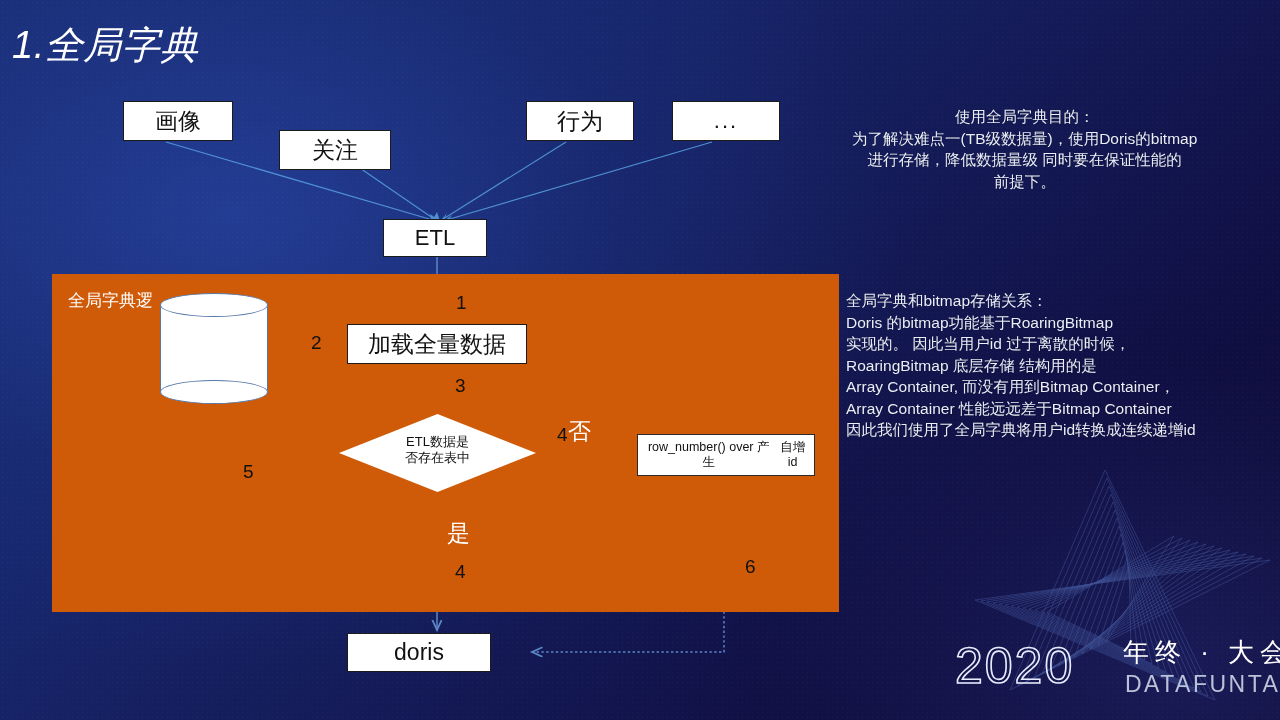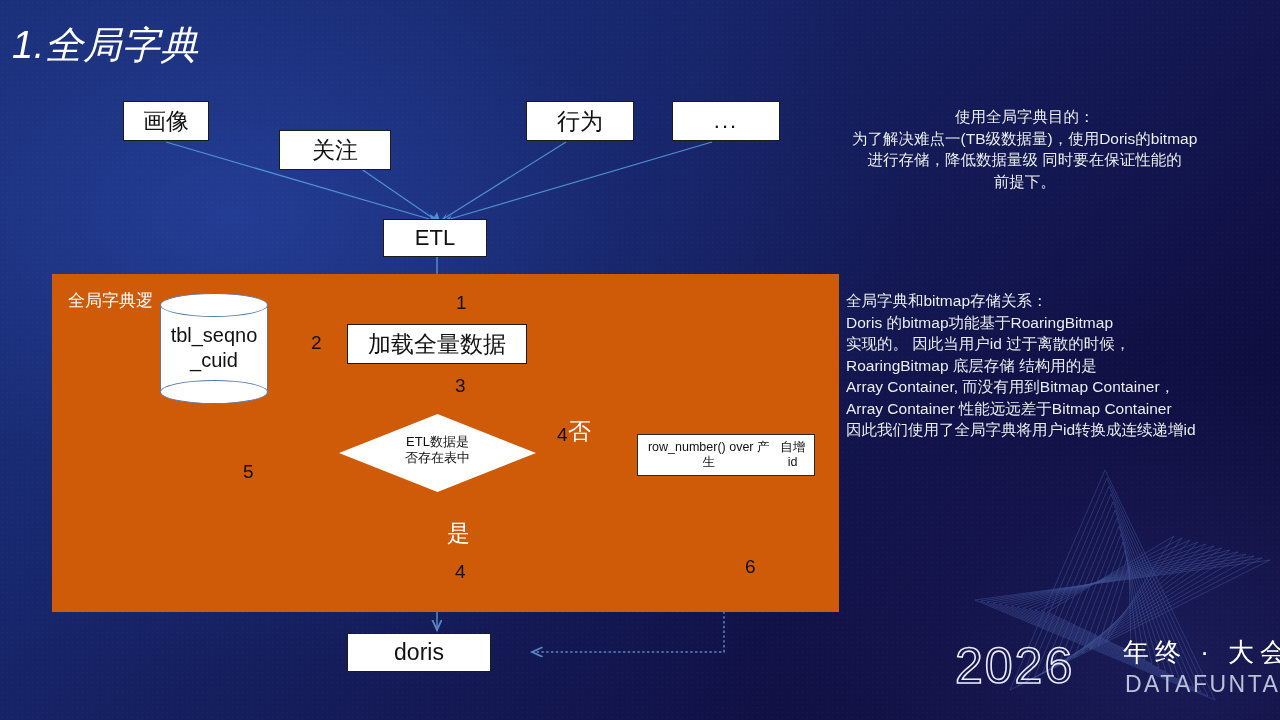--- a/index.html
+++ b/index.html
@@ -31,21 +31,21 @@
   }
 
   .wbox{
     position:absolute;background:#ffffff;border:1.6px solid #1b1b1b;
     color:#111111;display:flex;align-items:center;justify-content:center;
     text-align:center;box-sizing:border-box;
   }
   .wbox.thin{border:1.4px solid #2a2a2a;}
   .topbox{height:40px;font-size:23px;}
 
-  #box-huaxiang{left:123px;top:101px;width:86px;}
+  #box-huaxiang{left:123px;top:101px;width:110px;}
   #box-guanzhu{left:279px;top:101px;width:112px;margin-top:29px;}
   #box-xingwei{left:526px;top:101px;width:108px;}
   #box-dots{left:672px;top:101px;width:108px;font-size:22px;letter-spacing:2px;}
 
   #box-etl{left:383px;top:219px;width:104px;height:38px;font-size:22px;}
   #box-load{left:347px;top:324px;width:180px;height:40px;font-size:23px;}
   #box-doris{left:347px;top:633px;width:144px;height:39px;font-size:23px;}
   #box-rownum{
     left:637px;top:434px;width:178px;height:42px;font-size:12.5px;line-height:15px;
     flex-direction:row;padding:2px 4px;
@@ -199,24 +199,20 @@
 
   <div class="wbox" id="box-etl">ETL</div>
 
   <div id="orange-panel"></div>
   <div id="panel-label">全局字典逻</div>
 
   <div id="cyl">
     <div class="body"></div>
     <div class="bot"></div>
     <div class="top"></div>
-    <div class="cap-label">
-      <div>tbl_seqno</div>
-      <div>_cuid</div>
-    </div>
   </div>
 
   <div class="wbox" id="box-load">加载全量数据</div>
 
   <div id="diamond">
     <div class="shape"></div>
     <div class="lbl">
       <div>ETL数据是</div>
       <div>否存在表中</div>
     </div>
@@ -245,18 +241,18 @@
 前提下。</div>
   <div class="rtext" id="rtext-2">全局字典和bitmap存储关系：
 Doris 的bitmap功能基于RoaringBitmap
 实现的。 因此当用户id 过于离散的时候，
 RoaringBitmap 底层存储 结构用的是
 Array Container, 而没有用到Bitmap Container，
 Array Container 性能远远差于Bitmap Container
 因此我们使用了全局字典将用户id转换成连续递增id</div>
 
   <div id="logo">
-    <div class="year">2026</div>
+    <div class="year">2020</div>
     <div class="cn">年终 · 大会</div>
     <div class="brand">DATAFUNTALK</div>
   </div>
 
 </div>
 
 </body></html>

